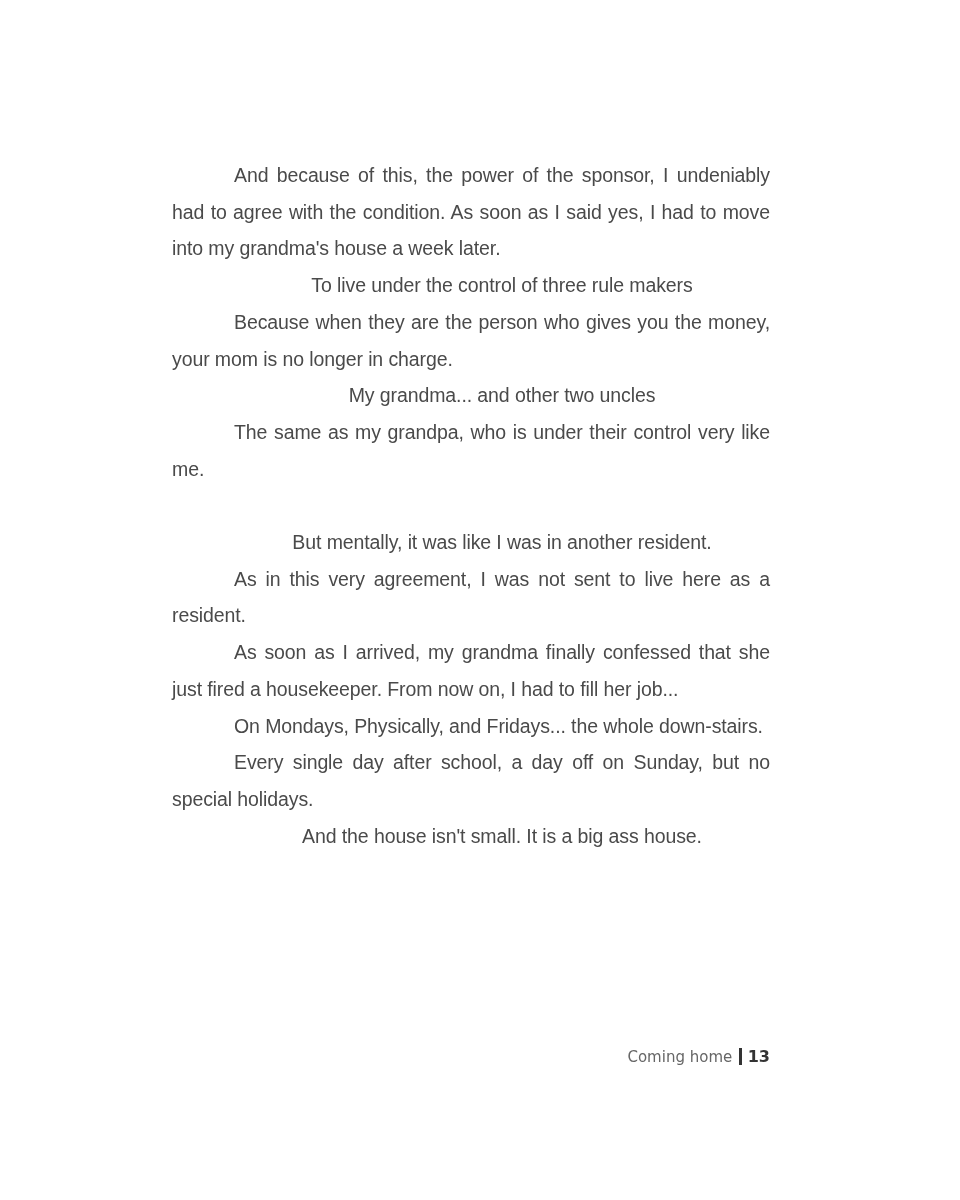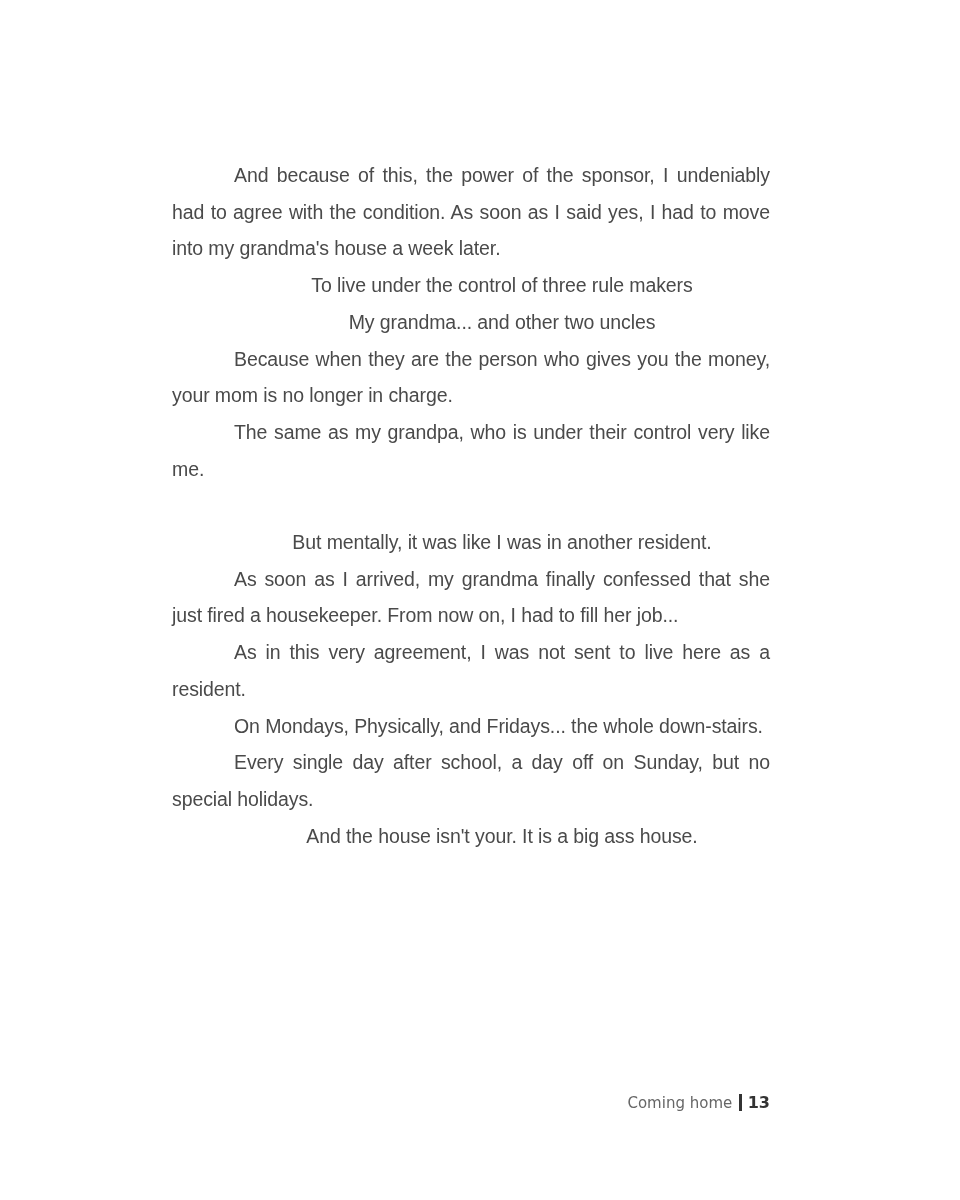--- a/index.html
+++ b/index.html
@@ -34,21 +34,21 @@
     .para {
       margin: 0;
       text-align: justify;
       text-indent: 62px;
     }
     .para.no-justify { text-align: center; }
     .spacer { height: 36.7px; }
     .footer {
       position: absolute;
       left: 560px;
-      top: 1093px;
+      top: 1047px;
       width: 210px;
       text-align: right;
       font-family: "DejaVu Sans", sans-serif;
       font-size: 15px;
       color: #666666;
       white-space: nowrap;
     }
     .footer .sep {
       display: inline-block;
       width: 2.5px;
@@ -63,28 +63,28 @@
       font-size: 16px;
     }
   </style>
 </head>
 <body>
 
 <div class="page">
   <div class="text-block">
     <p class="para">And because of this, the power of the sponsor, I undeniably had to agree with the condition. As soon as I said yes, I had to move into my grandma's house a week later.</p>
     <p class="para no-justify">To live under the control of three rule makers</p>
+    <p class="para">Because when they are the person who gives you the money, your mom is no longer in charge.</p>
     <p class="para no-justify">My grandma... and other two uncles</p>
-    <p class="para">Because when they are the person who gives you the money, your mom is no longer in charge.</p>
     <p class="para">The same as my grandpa, who is under their control very like me.</p>
     <div class="spacer"></div>
     <p class="para no-justify">But mentally, it was like I was in another resident.</p>
+    <p class="para">As in this very agreement, I was not sent to live here as a resident.</p>
     <p class="para">As soon as I arrived, my grandma finally confessed that she just fired a housekeeper. From now on, I had to fill her job...</p>
-    <p class="para">As in this very agreement, I was not sent to live here as a resident.</p>
     <p class="para">On Mondays, Physically, and Fridays... the whole down-stairs.</p>
     <p class="para">Every single day after school, a day off on Sunday, but no special holidays.</p>
-    <p class="para no-justify">And the house isn't your. It is a big ass house.</p>
+    <p class="para no-justify">And the house isn't small. It is a big ass house.</p>
   </div>
 
   <div class="footer">
     <span>Coming home</span><span class="sep"></span><span class="num">13</span>
   </div>
 </div>
 
 </body></html>

